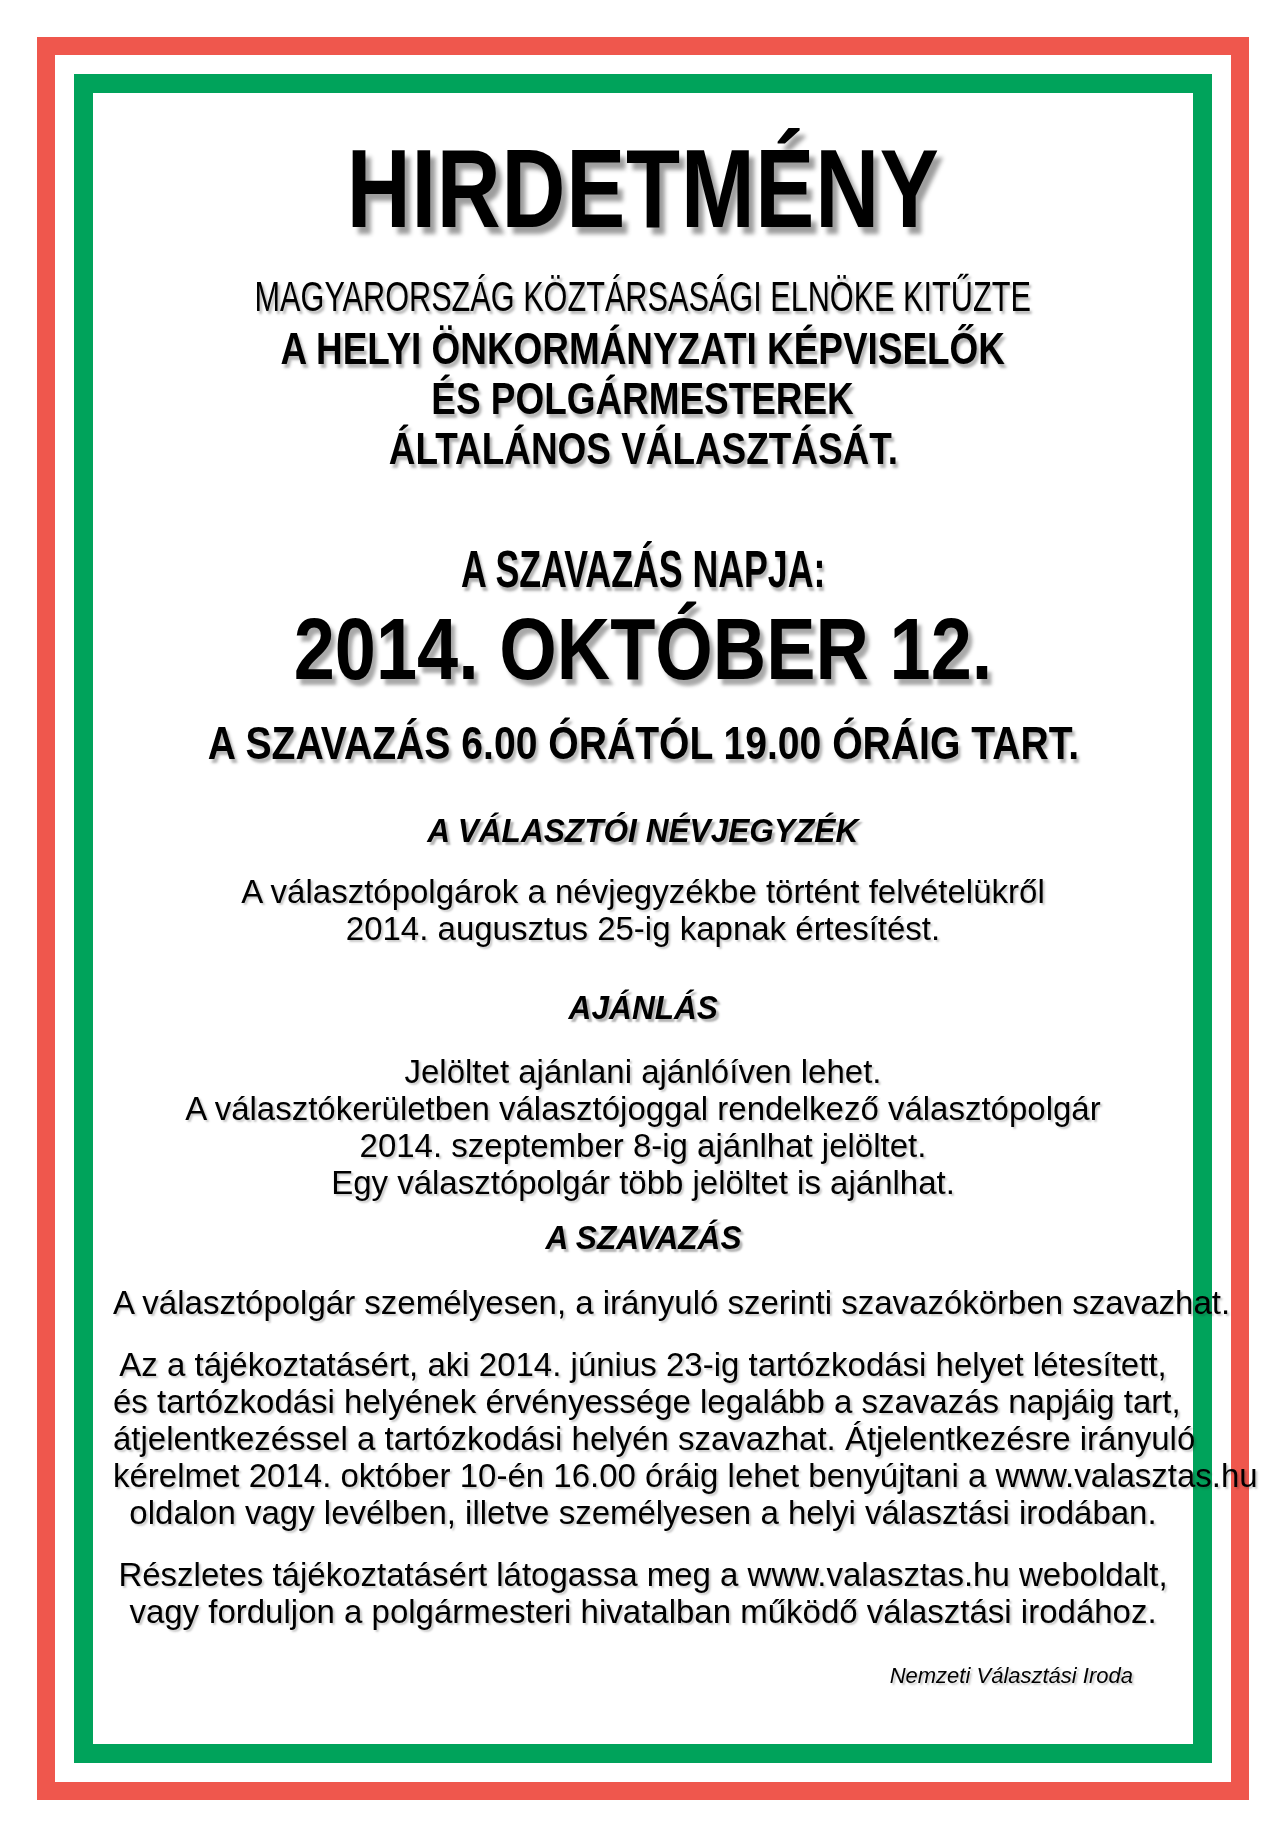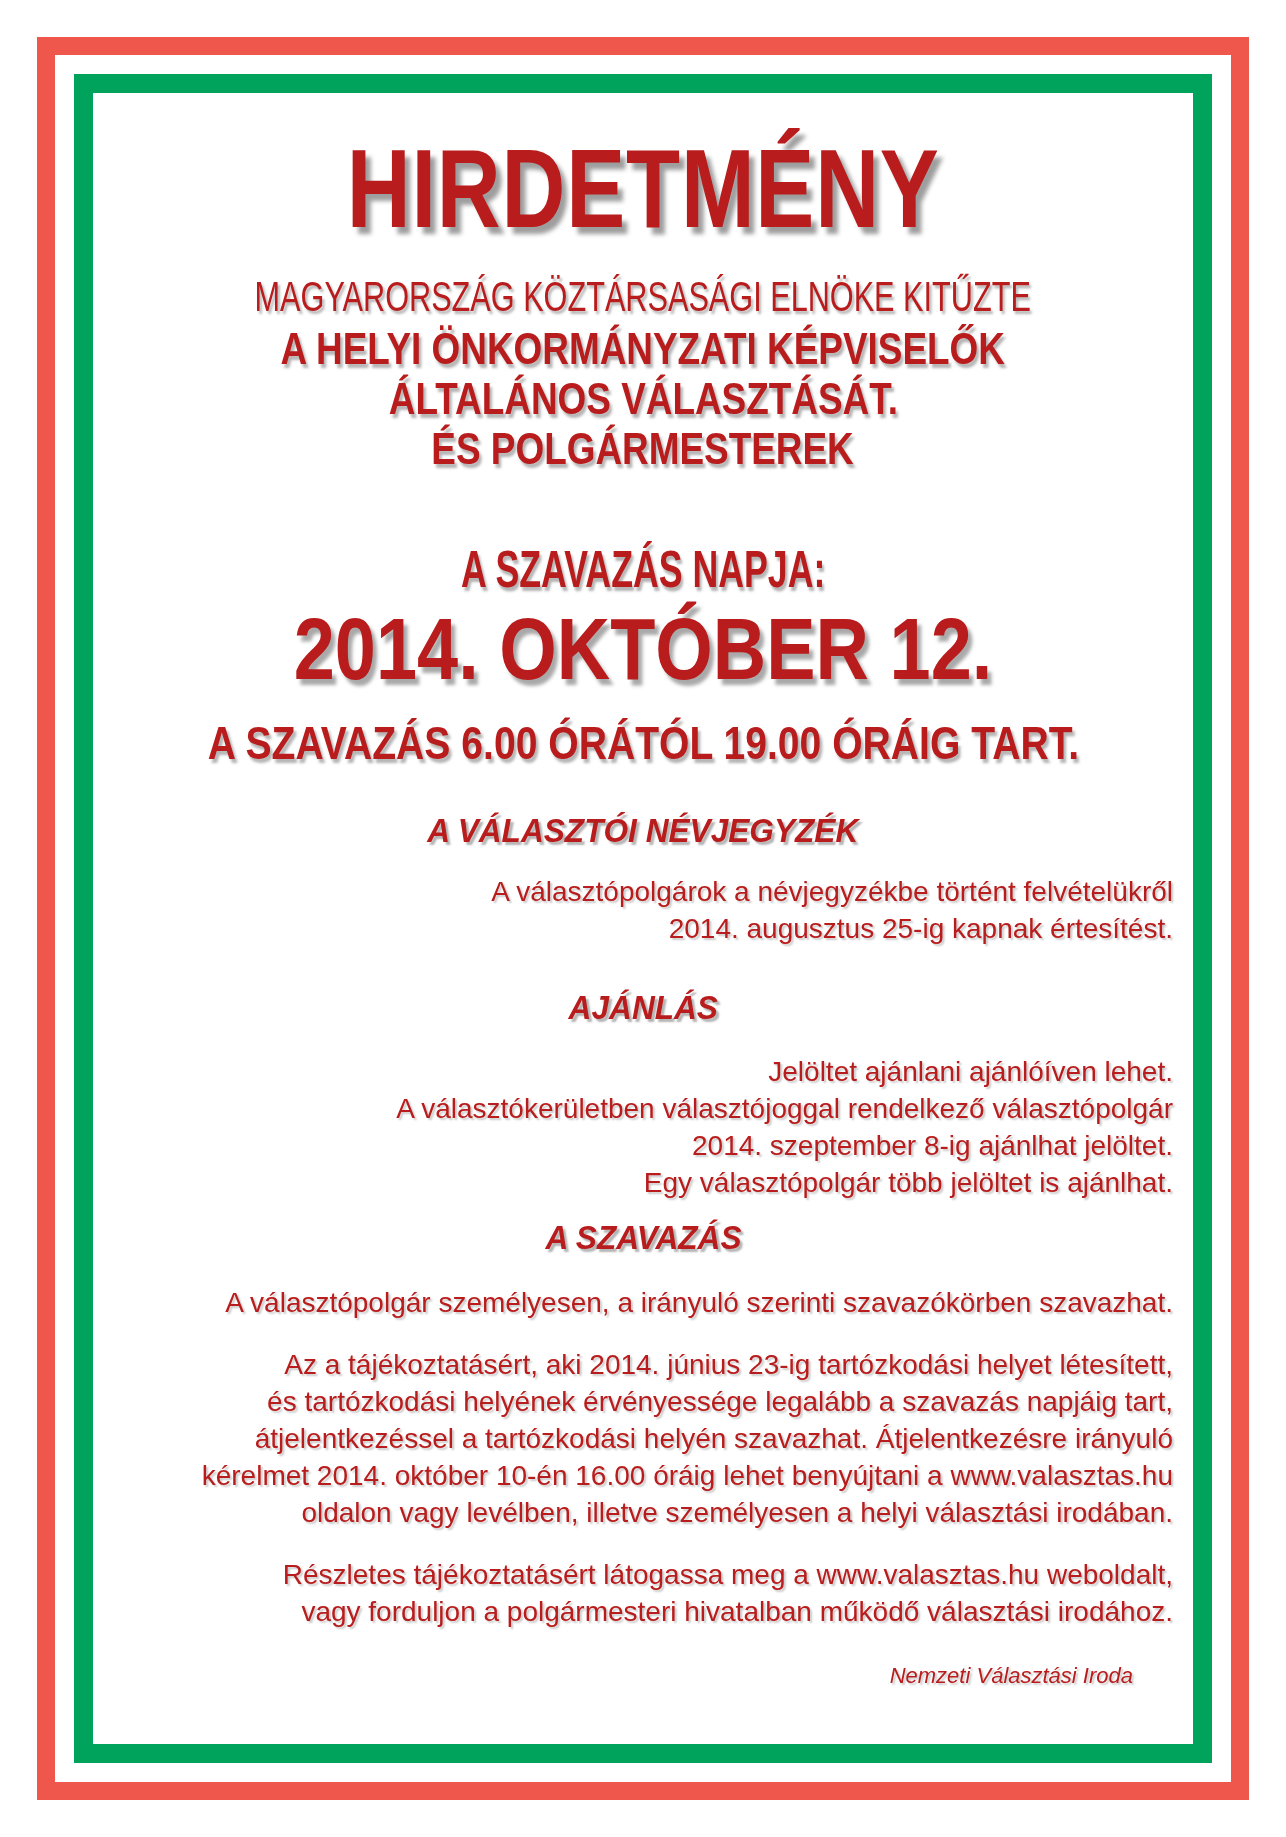--- a/index.html
+++ b/index.html
@@ -79,63 +79,62 @@
     font-size: 34px; line-height: 1.2; font-weight: 700; font-style: italic; --sx: .93;
     text-shadow: 3px 3px 2px rgba(40,40,40,0.35);
   }
   .para { margin: 0; }
   .para-register   { margin-top: 22px; }
   .para-nomination { margin-top: 26px; }
   .para-v1 { margin-top: 26px; }
   .para-v2 { margin-top: 25px; }
   .para-v3 { margin-top: 25px; }
   .bline {
-    font-size: 28px; line-height: 37px;
+    font-size: 33px; line-height: 37px;
     white-space: nowrap;
     text-shadow: 2px 2px 2px rgba(40,40,40,0.25);
-    text-align: right;
   }
   .bline strong { font-weight: 400; }
   .credit-row {
     margin-top: 33px;
     text-align: right;
     padding-right: 40px;
   }
   .credit {
     display: inline-block;
     font-size: 22px; line-height: 1.2; font-style: italic;
     text-shadow: 2px 2px 2px rgba(40,40,40,0.25);
   }
 </style>
 </head>
 <body>
 
-<div class="page" style="color: #b91c1c;">
+<div class="page" style="color: #000000;">
   <div class="frame-red">
     <div class="frame-white">
       <div class="frame-green">
         <div class="content">
 
           <div class="hline title-row">
             <h1 class="sqz title">HIRDETMÉNY</h1>
           </div>
 
           <div class="hline kicker-row">
             <div class="sqz kicker">MAGYARORSZÁG KÖZTÁRSASÁGI ELNÖKE KITŰZTE</div>
           </div>
 
           <div class="subject">
             <div class="hline">
                 <div class="sqz subject-line">A HELYI ÖNKORMÁNYZATI KÉPVISELŐK</div>
               </div>
             <div class="hline">
-                <div class="sqz subject-line">ÁLTALÁNOS VÁLASZTÁSÁT.</div>
+                <div class="sqz subject-line">ÉS POLGÁRMESTEREK</div>
               </div>
             <div class="hline">
-                <div class="sqz subject-line">ÉS POLGÁRMESTEREK</div>
+                <div class="sqz subject-line">ÁLTALÁNOS VÁLASZTÁSÁT.</div>
               </div>
           </div>
 
           <div class="hline label-row">
             <div class="sqz day-label">A SZAVAZÁS NAPJA:</div>
           </div>
 
           <div class="hline date-row">
             <div class="sqz day-date">2014. OKTÓBER 12.</div>
           </div>

